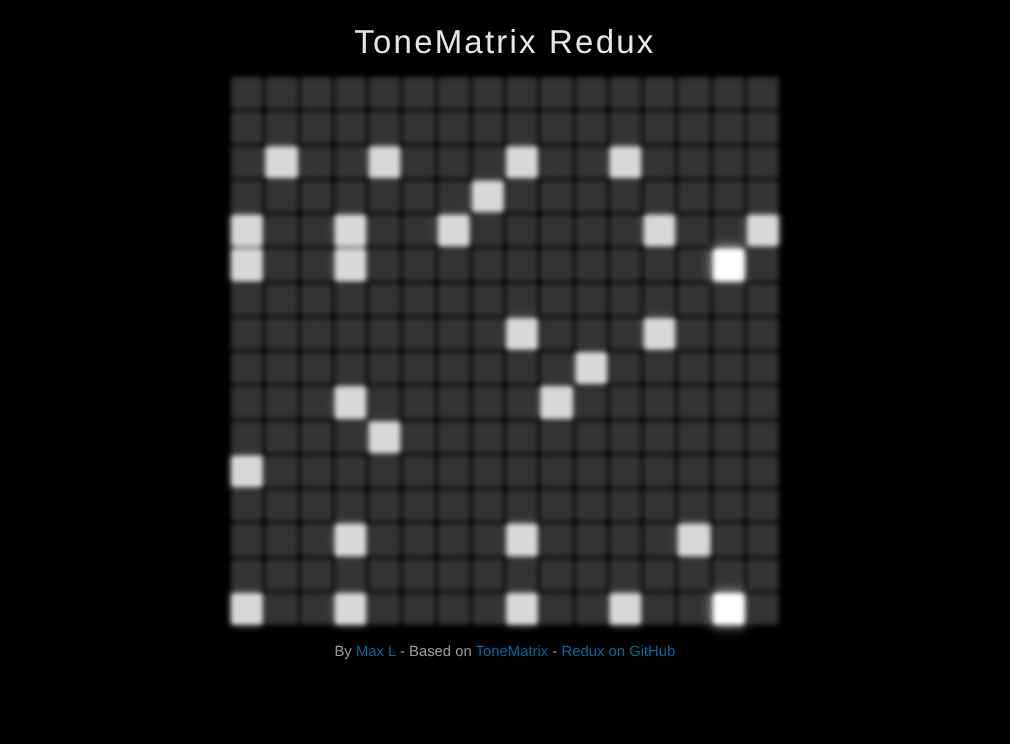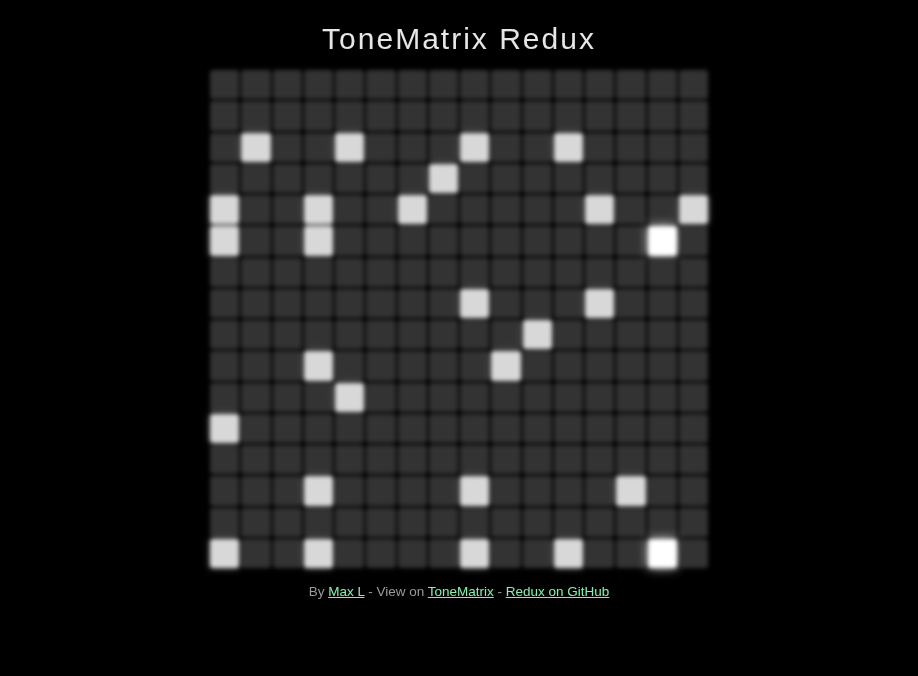--- a/index.html
+++ b/index.html
@@ -46,22 +46,21 @@
   .cell.bright {
     background: #ffffff;
     box-shadow: 0 0 10px rgba(255,255,255,0.9);
   }
   .footer {
     margin-top: 16px;
     font-size: 13.5px;
     color: #9a9a9a;
   }
   .footer a {
-    color: #86efac;
-    text-decoration: underline;
+    color: #0369a1;
     cursor: pointer;
   }
 </style>
 </head>
 <body>
 
 <div class="page">
   <h1 class="title">ToneMatrix Redux</h1>
 
   <div class="matrix" id="matrix">
@@ -317,15 +316,15 @@
       <div class="cell"></div>
       <div class="cell"></div>
       <div class="cell on"></div>
       <div class="cell"></div>
       <div class="cell"></div>
       <div class="cell bright"></div>
       <div class="cell"></div>
     </div>
 
   <div class="footer">
-    <span>By </span><a>Max L</a><span> - View on </span><a>ToneMatrix</a><span> - </span><a>Redux on GitHub</a>
+    <span>By </span><a>Max L</a><span> - Based on </span><a>ToneMatrix</a><span> - </span><a>Redux on GitHub</a>
   </div>
 </div>
 
 </body></html>

